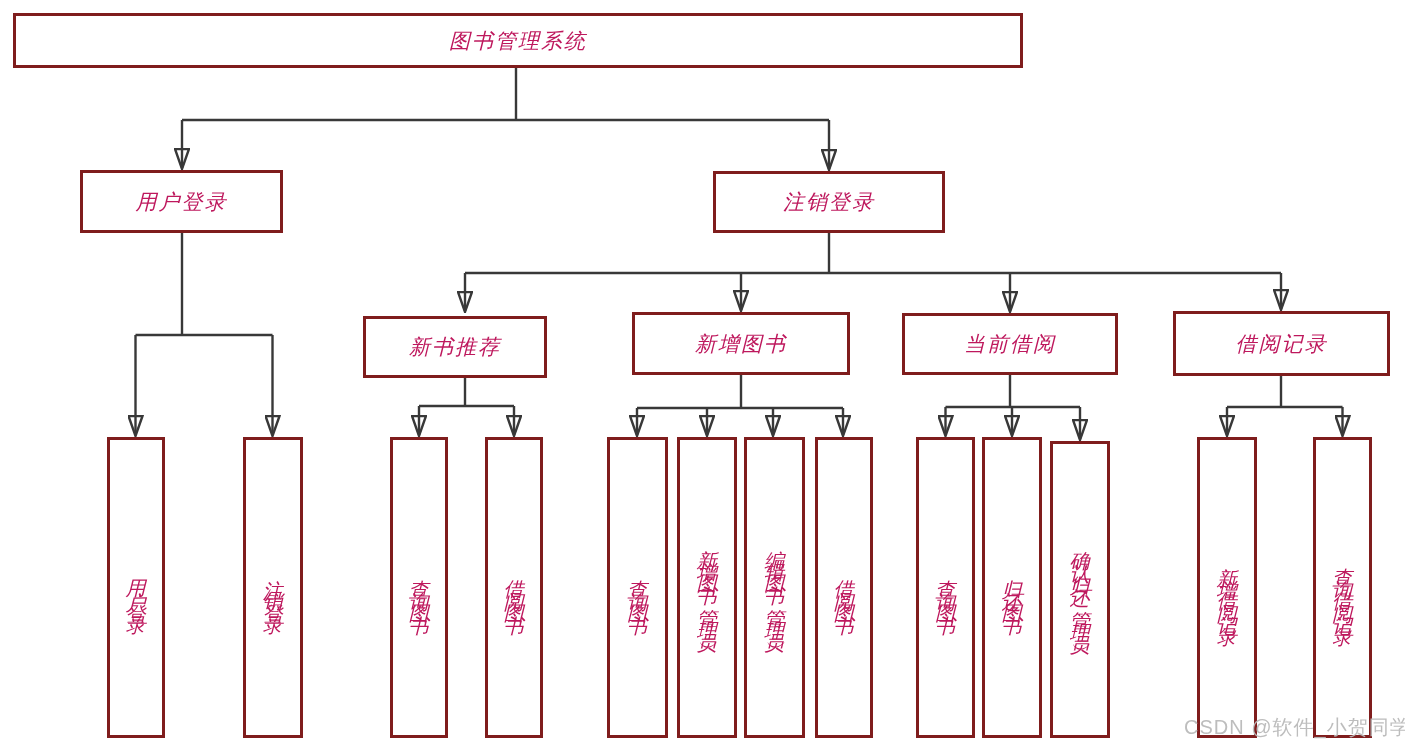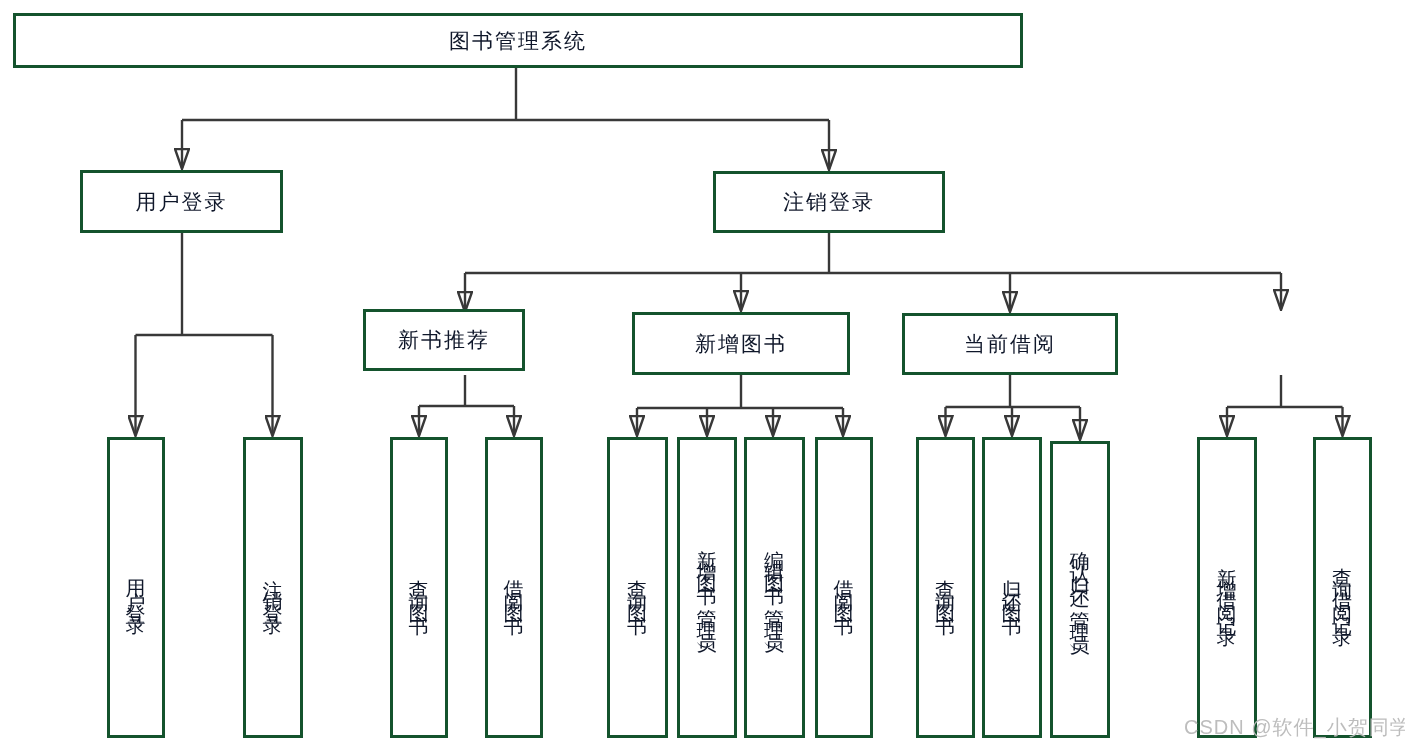--- a/index.html
+++ b/index.html
@@ -8,25 +8,26 @@
     width:1405px;height:747px;
     background:#ffffff;
     font-family:"Liberation Sans","DejaVu Sans",sans-serif;
     overflow:hidden;
   }
   .wires{position:absolute;left:0;top:0;z-index:1;}
   .wires path{stroke:#383838;stroke-width:2.4;fill:none;}
   .box{
     position:absolute;
     background:#ffffff;
-    border:3px solid #14532d;
+    border:3px solid #7f1d1d;
     box-sizing:border-box;
     display:flex;align-items:center;justify-content:center;
-    color:#0f172a;
+    color:#be185d;
     z-index:2;
+    font-style:italic;
   }
   .box.h span{
     font-size:21px;
     letter-spacing:2px;
     white-space:nowrap;
   }
   .box.v span{
     writing-mode:vertical-rl;
     text-orientation:mixed;
     font-size:20px;
@@ -101,28 +102,31 @@
     <span>图书管理系统</span>
   </div>
 
   <div class="box h" style="left:80px;top:170px;width:203px;height:63px;">
     <span>用户登录</span>
   </div>
   <div class="box h" style="left:713px;top:171px;width:232px;height:62px;">
     <span>注销登录</span>
   </div>
 
-  <div class="box h" style="left:363px;top:309px;width:162px;height:62px;">
+  <div class="box h" style="left:363px;top:316px;width:184px;height:62px;">
     <span>新书推荐</span>
   </div>
   <div class="box h" style="left:632px;top:312px;width:218px;height:63px;">
     <span>新增图书</span>
   </div>
   <div class="box h" style="left:902px;top:313px;width:216px;height:62px;justify-content:center;">
     <span>当前借阅</span>
+  </div>
+  <div class="box h" style="left:1173px;top:311px;width:217px;height:65px;">
+    <span>借阅记录</span>
   </div>
 
   <div class="box v" style="left:107px;top:437px;width:58px;height:301px;">
     <span>用户登录</span>
   </div>
   <div class="box v" style="left:243px;top:437px;width:60px;height:301px;">
     <span>注销登录</span>
   </div>
 
   <div class="box v" style="left:390px;top:437px;width:58px;height:301px;">

